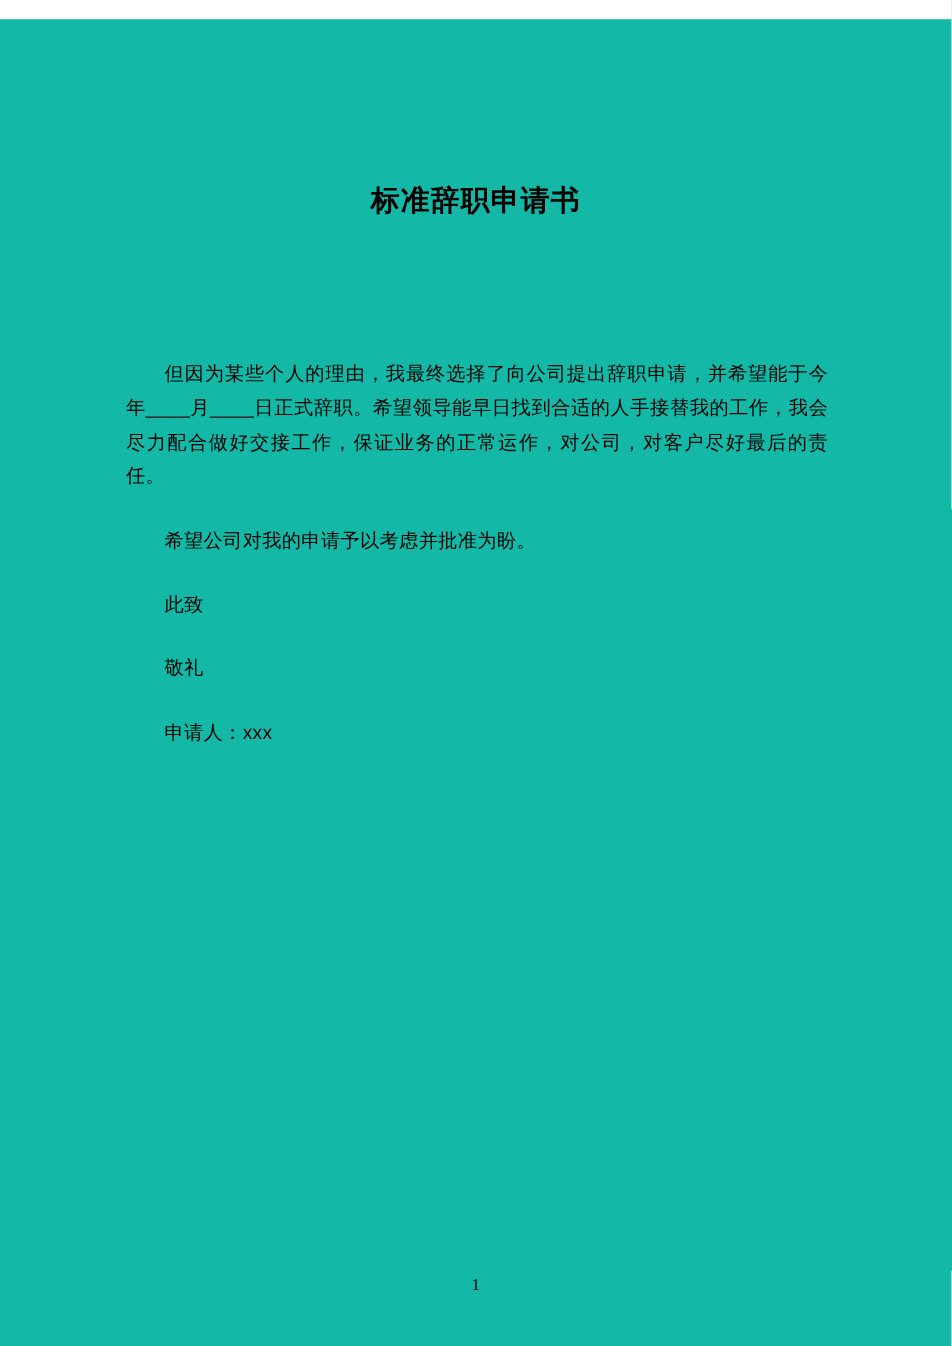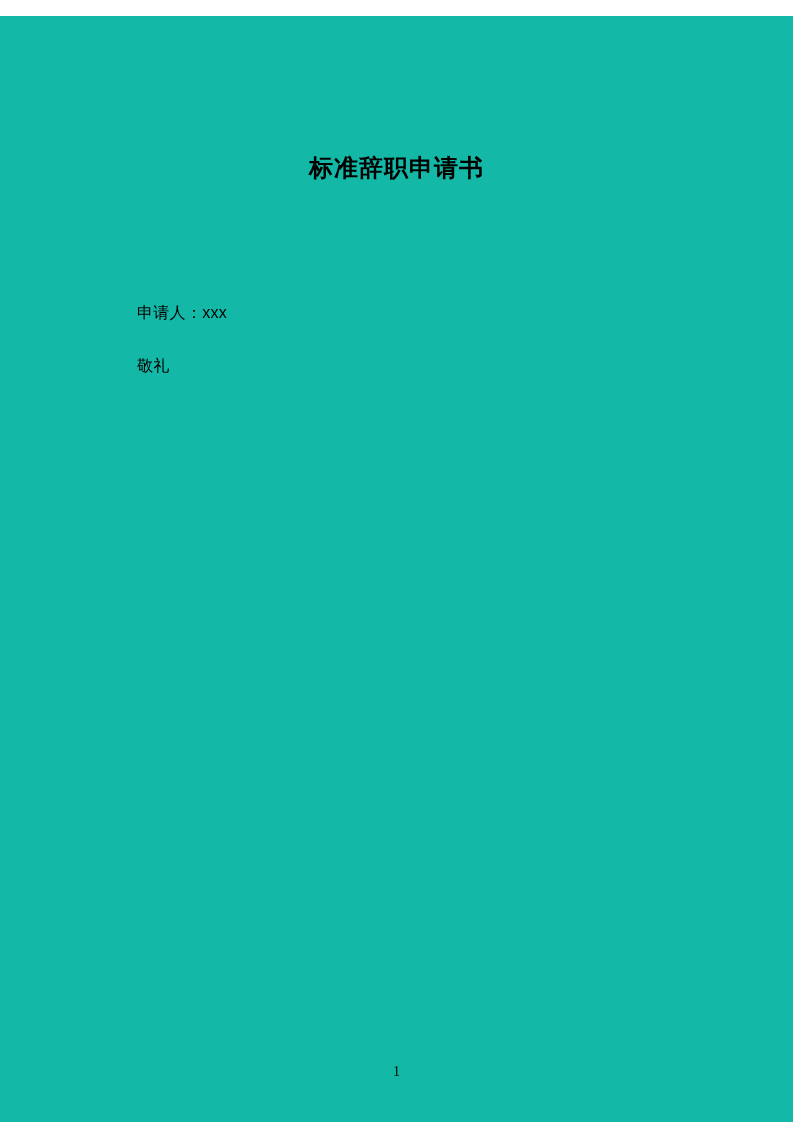--- a/index.html
+++ b/index.html
@@ -55,25 +55,28 @@
 <body>
 
 <div class="page">
 
   <h1 class="doc-title">标准辞职申请书</h1>
 
   <div class="letter-body">
 
 
 
+    <p class="para">但因为某些个人的理由，我最终选择了向公司提出辞职申请，并希望能于今年____月____日正式辞职。希望领导能早日找到合适的人手接替我的工作，我会尽力配合做好交接工作，保证业务的正常运作，对公司，对客户尽好最后的责任。</p>
 
+    <p class="para">希望公司对我的申请予以考虑并批准为盼。</p>
 
+    <p class="para">此致</p>
+
+    <p class="para">敬礼</p>
 
     <p class="para">申请人：xxx</p>
-
-    <p class="para">敬礼</p>
 
 
   </div>
 
   <div class="page-number">1</div>
 
 </div>
 
 </body></html>

